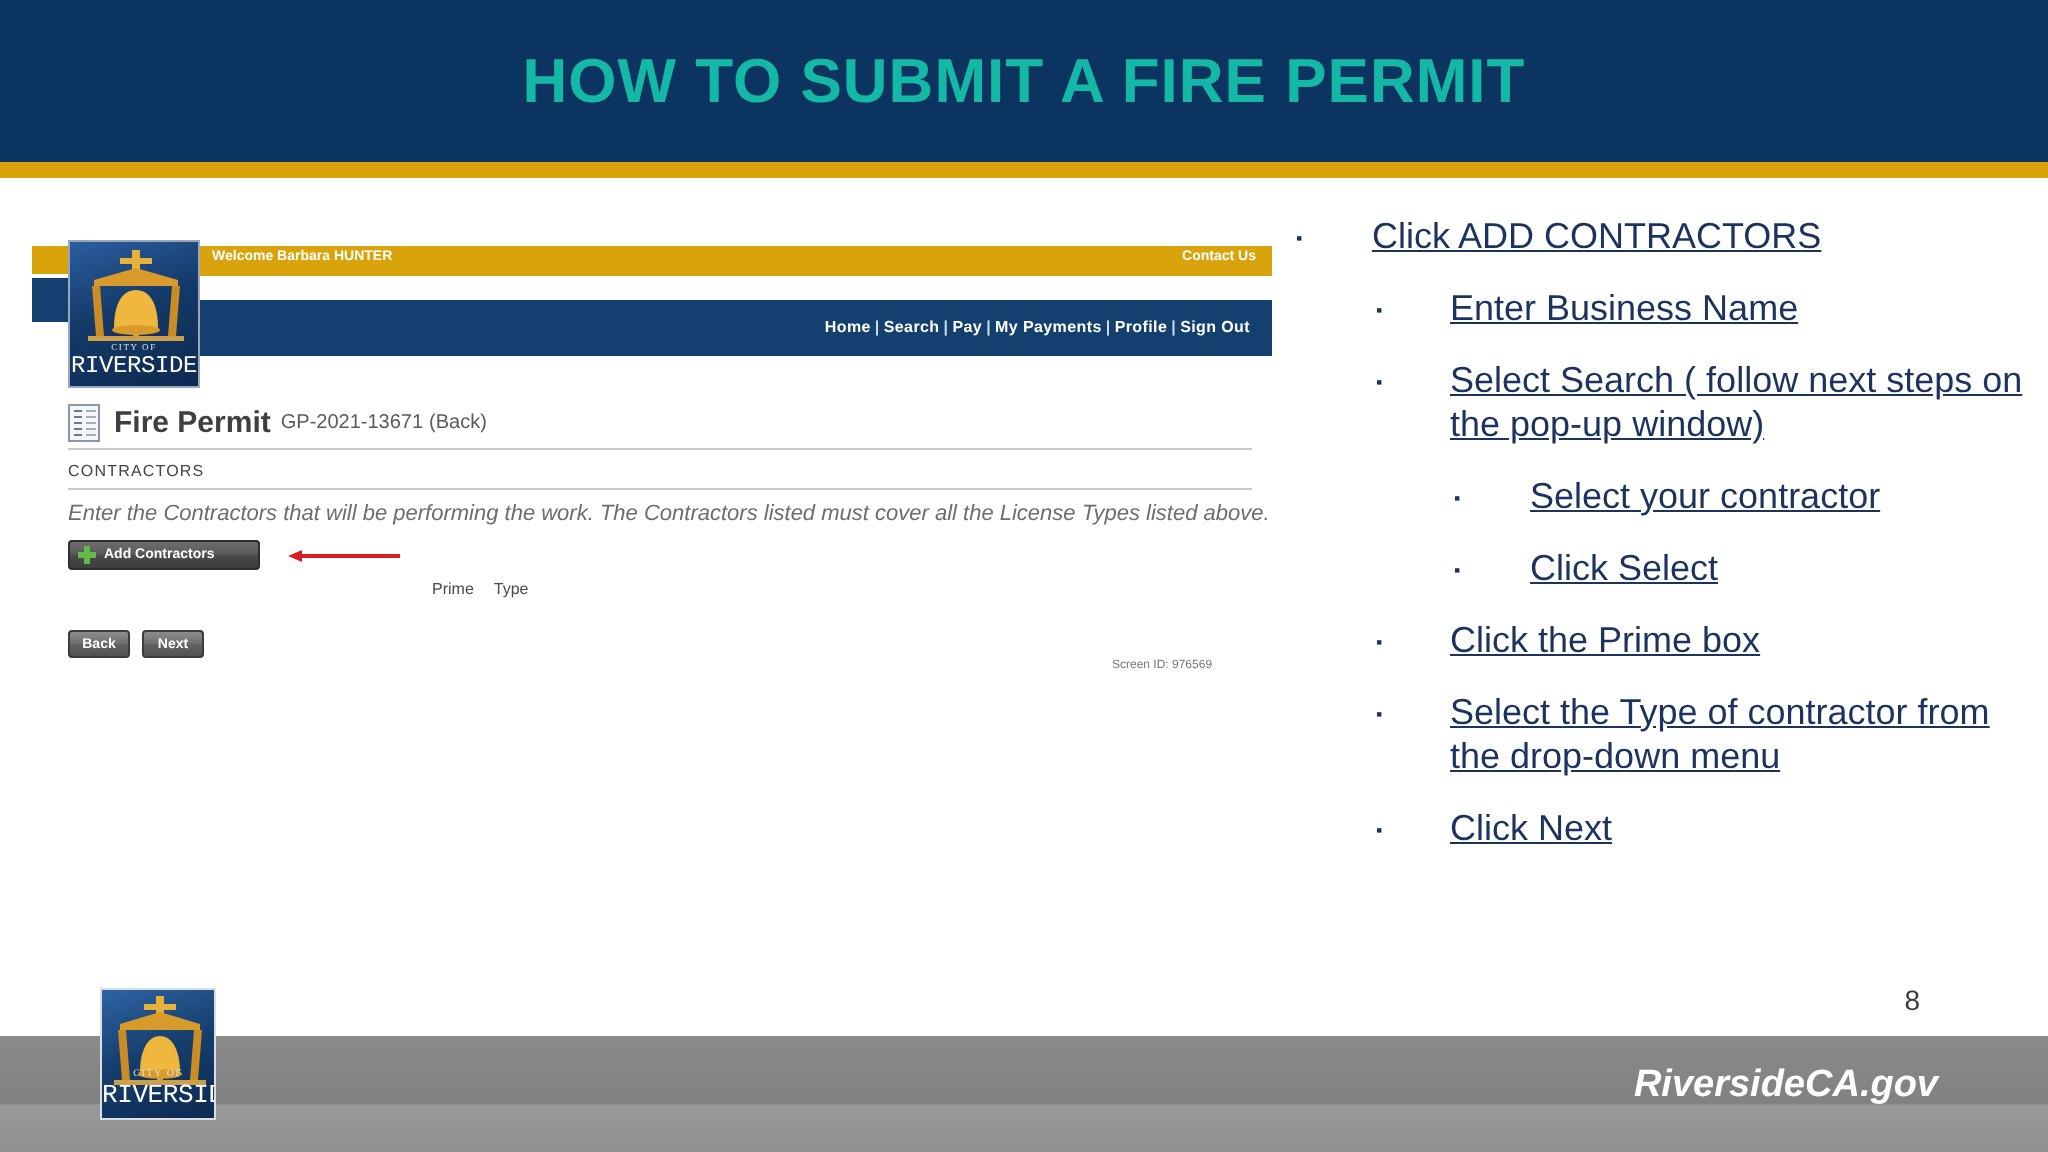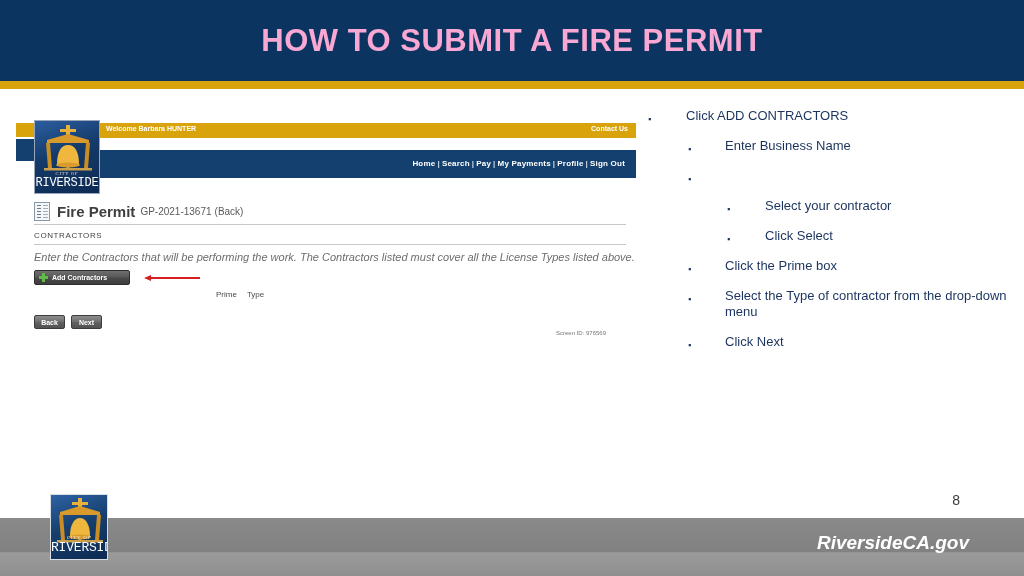--- a/index.html
+++ b/index.html
@@ -21,21 +21,21 @@
     position: absolute;
     left: 0; top: 0;
     width: 1024px;
     height: 81px;
     background: #0b3560;
     display: flex;
     align-items: center;
     justify-content: center;
   }
   .title-text {
-    color: #f9a8d4;
+    color: #14b8a6;
     font-size: 31px;
     font-weight: bold;
     line-height: 1.28;
     text-align: center;
     letter-spacing: 0.5px;
     width: 560px;
     font-family: "Liberation Sans", sans-serif;
   }
   .gold-rule {
     position: absolute;
@@ -300,22 +300,23 @@
     margin-bottom: 14px;
   }
   .bullet .marker {
     flex: 0 0 auto;
     color: #1b335e;
     font-size: 9px;
     line-height: 1;
     margin-top: 7px;
   }
   .bullet .btext {
-    font-size: 13px;
+    font-size: 18px;
     line-height: 1.22;
+    text-decoration: underline;
   }
   .lvl1 { padding-left: 0px; }
   .lvl1 .marker { width: 38px; }
   .lvl2 { padding-left: 40px; }
   .lvl2 .marker { width: 37px; }
   .lvl3 { padding-left: 79px; }
   .lvl3 .marker { width: 38px; }
 
   
   .page-num {
@@ -428,20 +429,21 @@
   <div class="bullet lvl1">
     <span class="marker">▪</span>
     <span class="btext">Click ADD CONTRACTORS</span>
   </div>
   <div class="bullet lvl2">
     <span class="marker">▪</span>
     <span class="btext">Enter Business Name</span>
   </div>
   <div class="bullet lvl2">
     <span class="marker">▪</span>
+    <span class="btext">Select Search ( follow next steps on the pop-up window)</span>
   </div>
   <div class="bullet lvl3">
     <span class="marker">▪</span>
     <span class="btext">Select your contractor</span>
   </div>
   <div class="bullet lvl3">
     <span class="marker">▪</span>
     <span class="btext">Click Select</span>
   </div>
   <div class="bullet lvl2">

